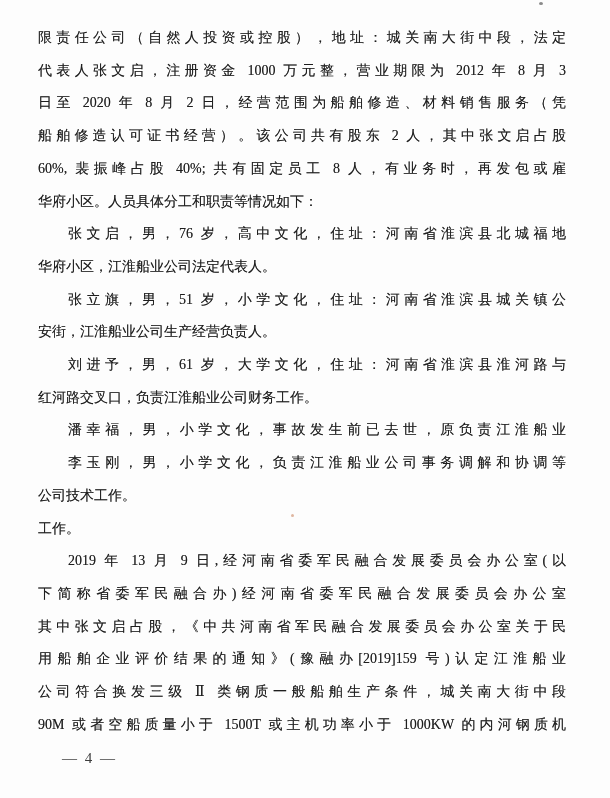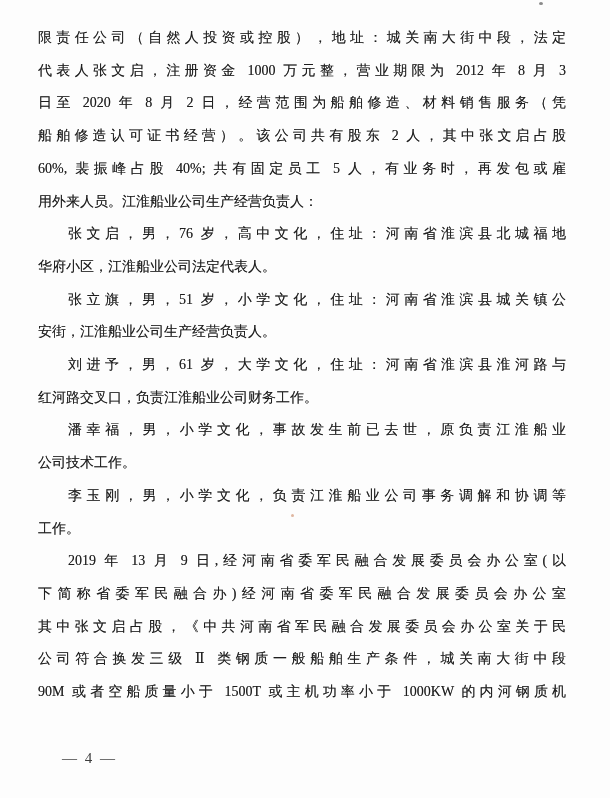--- a/index.html
+++ b/index.html
@@ -68,35 +68,36 @@
 </head>
 <body>
 
 <div class="page">
 
   <div class="text-block">
     <div class="line">限责任公司（自然人投资或控股），地址：城关南大街中段，法定</div>
     <div class="line">代表人张文启，注册资金 1000 万元整，营业期限为 2012 年 8 月 3</div>
     <div class="line">日至 2020 年 8 月 2 日，经营范围为船舶修造、材料销售服务（凭</div>
     <div class="line">船舶修造认可证书经营）。该公司共有股东 2 人，其中张文启占股</div>
-    <div class="line">60%, 裴振峰占股 40%; 共有固定员工 5 人，有业务时，再发包或雇</div>
-    <div class="line end">用外来人员。江淮船业公司生产经营负责人：</div>
+    <div class="line">60%, 裴振峰占股 40%; 共有固定员工 8 人，有业务时，再发包或雇</div>
+    <div class="line end">华府小区。人员具体分工和职责等情况如下：</div>
     <div class="line indent">张文启，男，76 岁，高中文化，住址：河南省淮滨县北城福地</div>
     <div class="line end">华府小区，江淮船业公司法定代表人。</div>
     <div class="line indent">张立旗，男，51 岁，小学文化，住址：河南省淮滨县城关镇公</div>
     <div class="line end">安街，江淮船业公司生产经营负责人。</div>
     <div class="line indent">刘进予，男，61 岁，大学文化，住址：河南省淮滨县淮河路与</div>
     <div class="line end">红河路交叉口，负责江淮船业公司财务工作。</div>
     <div class="line indent">潘幸福，男，小学文化，事故发生前已去世，原负责江淮船业</div>
+    <div class="line indent">李玉刚，男，小学文化，负责江淮船业公司事务调解和协调等</div>
     <div class="line end">公司技术工作。</div>
-    <div class="line indent">李玉刚，男，小学文化，负责江淮船业公司事务调解和协调等</div>
     <div class="line end">工作。</div>
     <div class="line indent">2019 年 13 月 9 日,经河南省委军民融合发展委员会办公室(以</div>
     <div class="line">下简称省委军民融合办)经河南省委军民融合发展委员会办公室</div>
     <div class="line">其中张文启占股，《中共河南省军民融合发展委员会办公室关于民</div>
+    <div class="line">用船舶企业评价结果的通知》(豫融办[2019]159 号)认定江淮船业</div>
     <div class="line">公司符合换发三级 Ⅱ 类钢质一般船舶生产条件，城关南大街中段</div>
     <div class="line">90M 或者空船质量小于 1500T 或主机功率小于 1000KW 的内河钢质机</div>
   </div>
 
   <div class="page-number">— 4 —</div>
 
   <div class="speck speck-top-right"></div>
   <div class="speck speck-mid"></div>
 
 </div>

